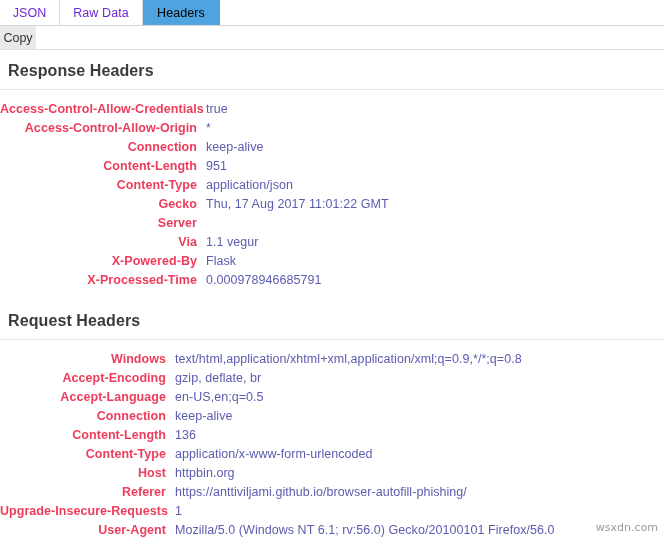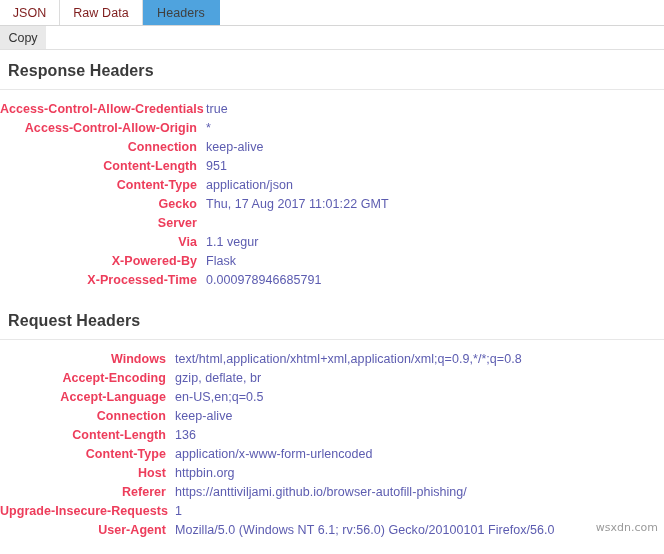--- a/index.html
+++ b/index.html
@@ -25,52 +25,52 @@
     align-items: stretch;
     background: #ffffff;
     border-bottom: 1px solid #d6d6d6;
     box-sizing: border-box;
   }
   .tab {
     display: flex;
     align-items: center;
     justify-content: center;
     font-size: 12.5px;
-    color: #7f1d1d;
+    color: #6d28d9;
     background: #ffffff;
     border-right: 1px solid #dcdcdc;
     box-sizing: border-box;
     cursor: default;
     user-select: none;
     letter-spacing: 0.1px;
   }
   .tab.t-json { width: 60px; }
   .tab.t-raw  { width: 83px; }
   .tab.t-headers {
     width: 77px;
     background: #4fa3de;
-    color: #404040;
+    color: #000000;
     border-right: 1px solid #4fa3de;
   }
   .tabbar-filler {
     flex: 1;
     background: #ffffff;
   }
 
   
   .toolbar {
     height: 24px;
     display: flex;
     align-items: stretch;
     background: #ffffff;
     border-bottom: 1px solid #e0e0e0;
     box-sizing: border-box;
   }
   .copy-btn {
-    width: 46px;
+    width: 36px;
     display: flex;
     align-items: center;
     justify-content: center;
     background: #e9e9e9;
     color: #333333;
     font-size: 12.5px;
     box-sizing: border-box;
     cursor: default;
     user-select: none;
   }

